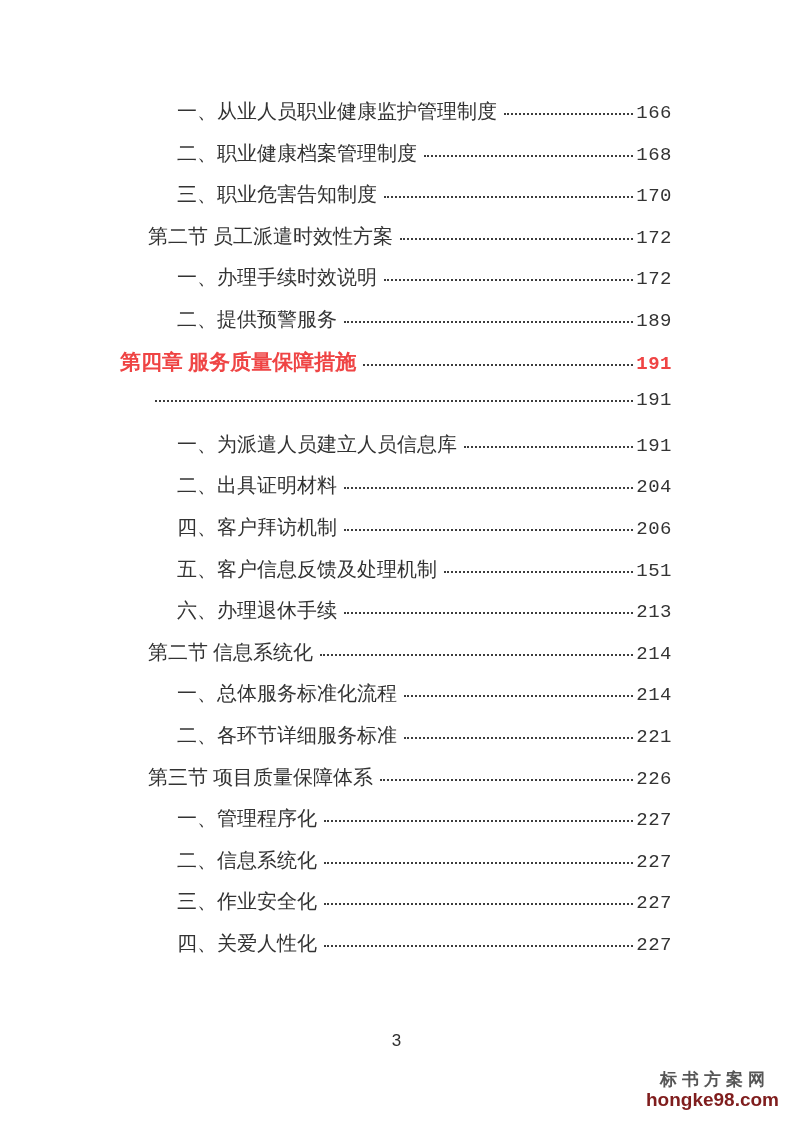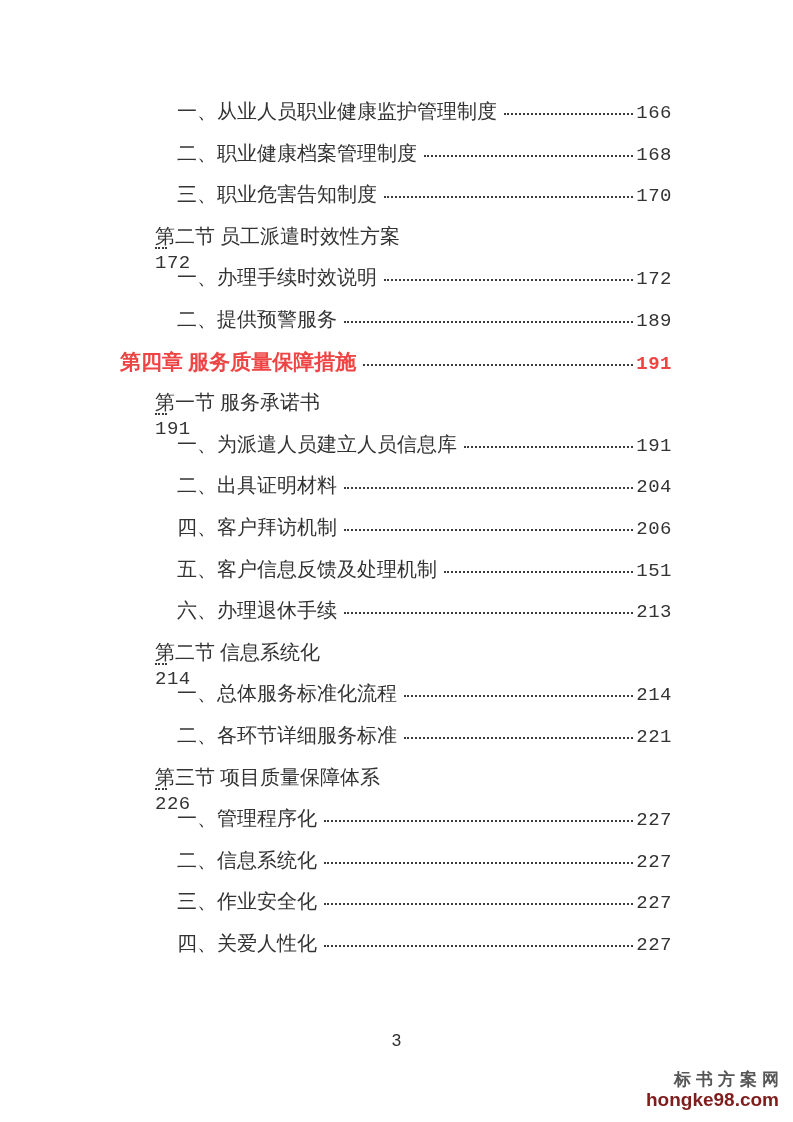--- a/index.html
+++ b/index.html
@@ -27,21 +27,21 @@
     right: 121px;
   }
   .toc-row {
     display: flex;
     align-items: baseline;
     height: 41.6px;
     font-size: 20px;
     color: #333333;
     white-space: nowrap;
   }
-  .toc-row.level-section { padding-left: 28px; flex-direction: column; }
+  .toc-row.level-section { padding-left: 28px; }
   .toc-row.level-item    { padding-left: 57px; }
   .toc-row.level-chapter {
     font-weight: bold;
     font-size: 21px;
     color: #ef4444;
   }
   .toc-label {
     flex: 0 0 auto;
   }
   .toc-leader {
@@ -64,21 +64,21 @@
     width: 100%;
     text-align: center;
     font-family: "Liberation Sans", "DejaVu Sans", sans-serif;
     font-size: 17px;
     color: #2e2e2e;
   }
   .watermark {
     position: absolute;
     right: 14px;
     bottom: 11px;
-    text-align: right;
+    text-align: center;
     font-family: "Liberation Sans", "DejaVu Sans", sans-serif;
     font-weight: bold;
     line-height: 1.1;
   }
   .watermark-name {
     font-size: 17px;
     letter-spacing: 5px;
     color: #565656;
     margin-right: -5px; 
   }
@@ -123,21 +123,20 @@
     <span class="toc-label">二、提供预警服务</span>
     <span class="toc-leader"></span>
     <span class="toc-page">189</span>
   </div>
       <div class="toc-row level-chapter">
     <span class="toc-label">第四章 服务质量保障措施</span>
     <span class="toc-leader"></span>
     <span class="toc-page">191</span>
   </div>
       <div class="toc-row level-section">
-    <span class="toc-label">第一节 服务承诺书</span>
     <span class="toc-leader"></span>
     <span class="toc-page">191</span>
   </div>
       <div class="toc-row level-item">
     <span class="toc-label">一、为派遣人员建立人员信息库</span>
     <span class="toc-leader"></span>
     <span class="toc-page">191</span>
   </div>
       <div class="toc-row level-item">
     <span class="toc-label">二、出具证明材料</span>

